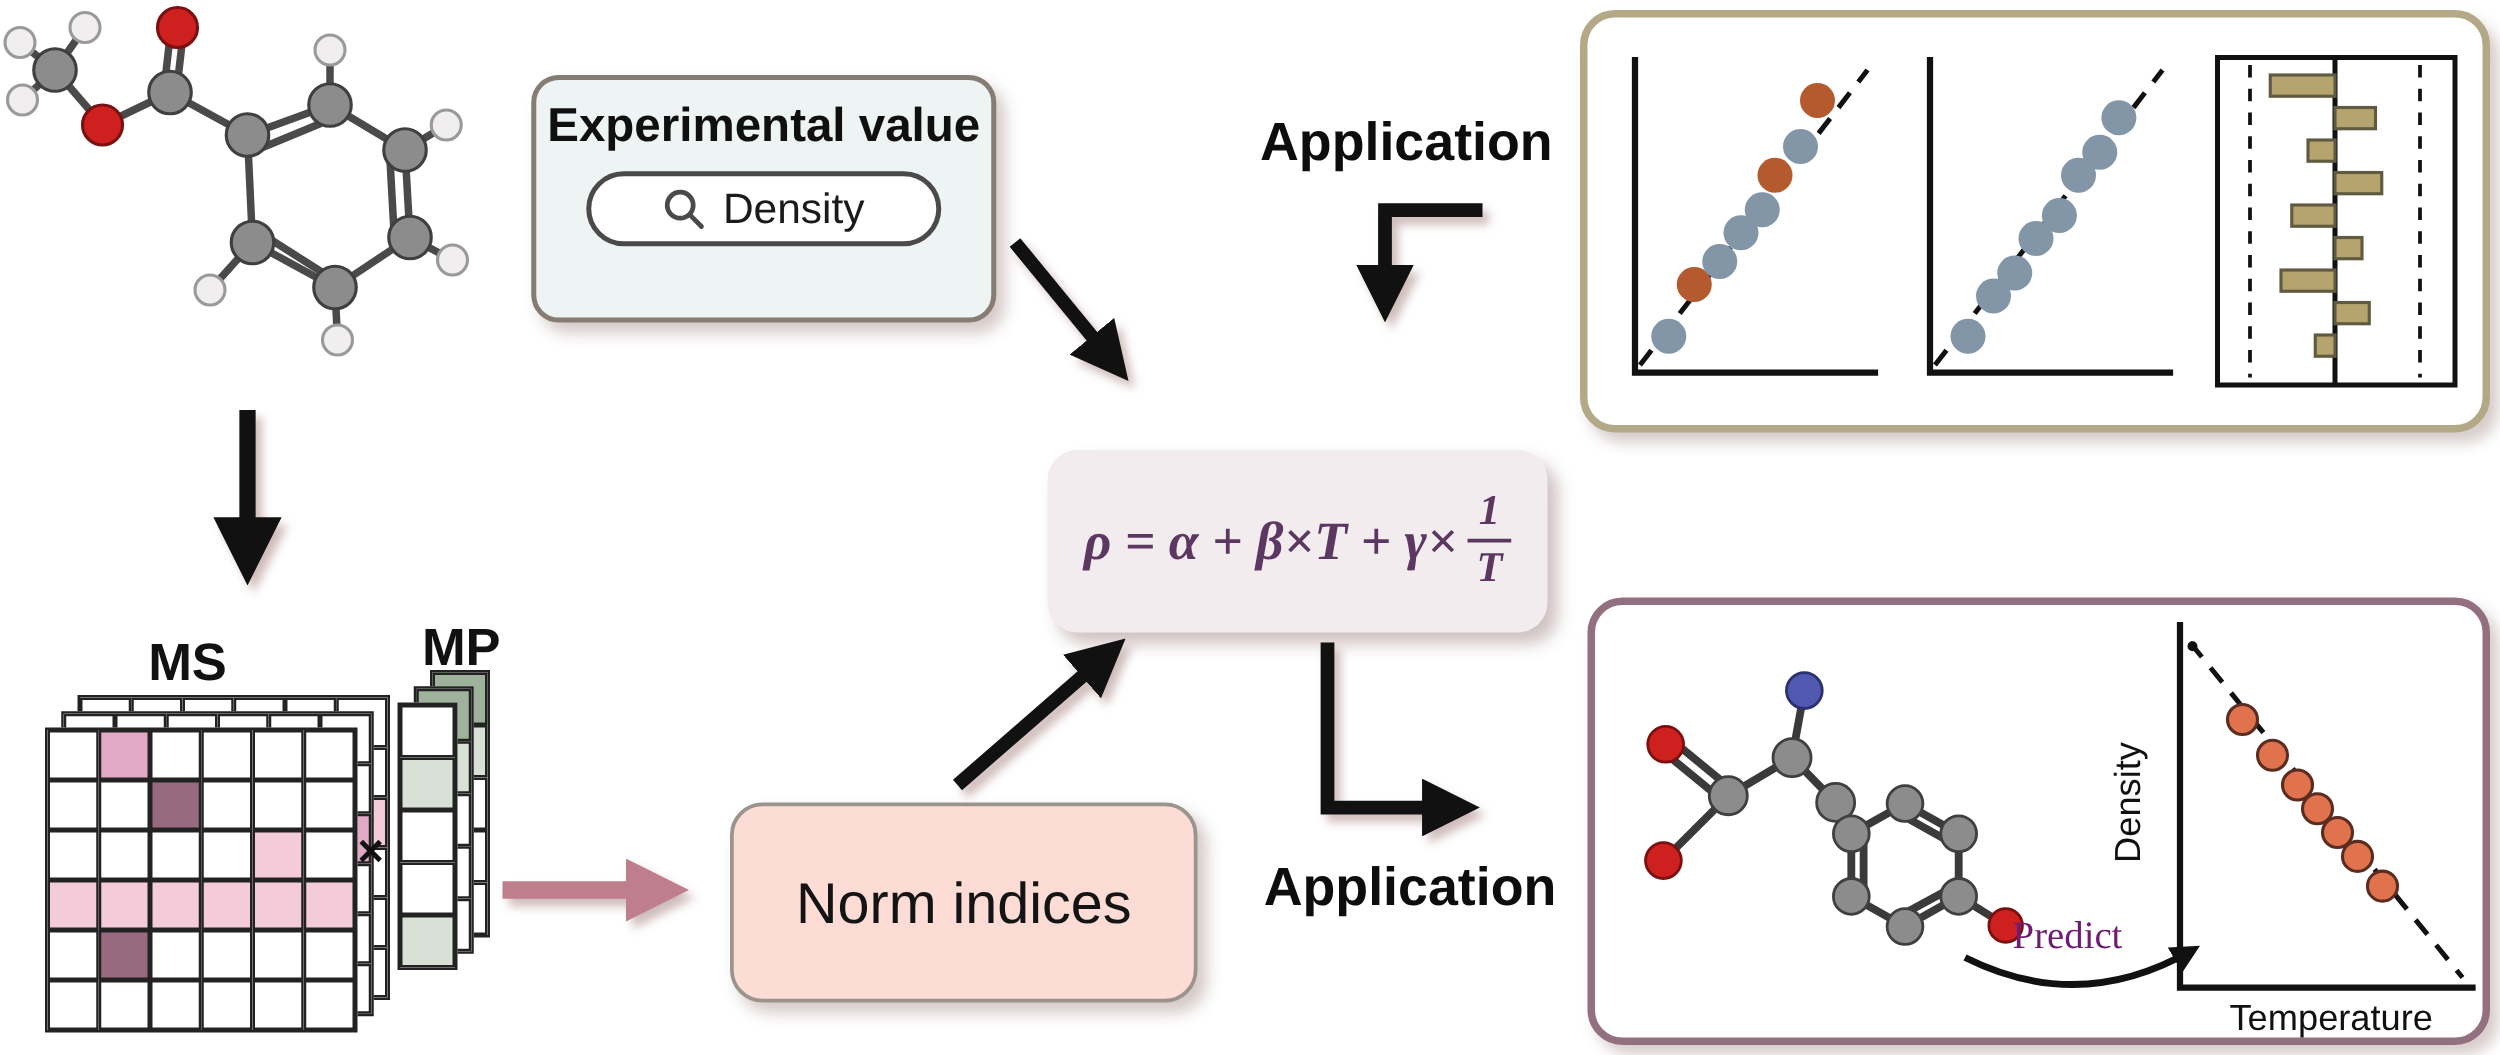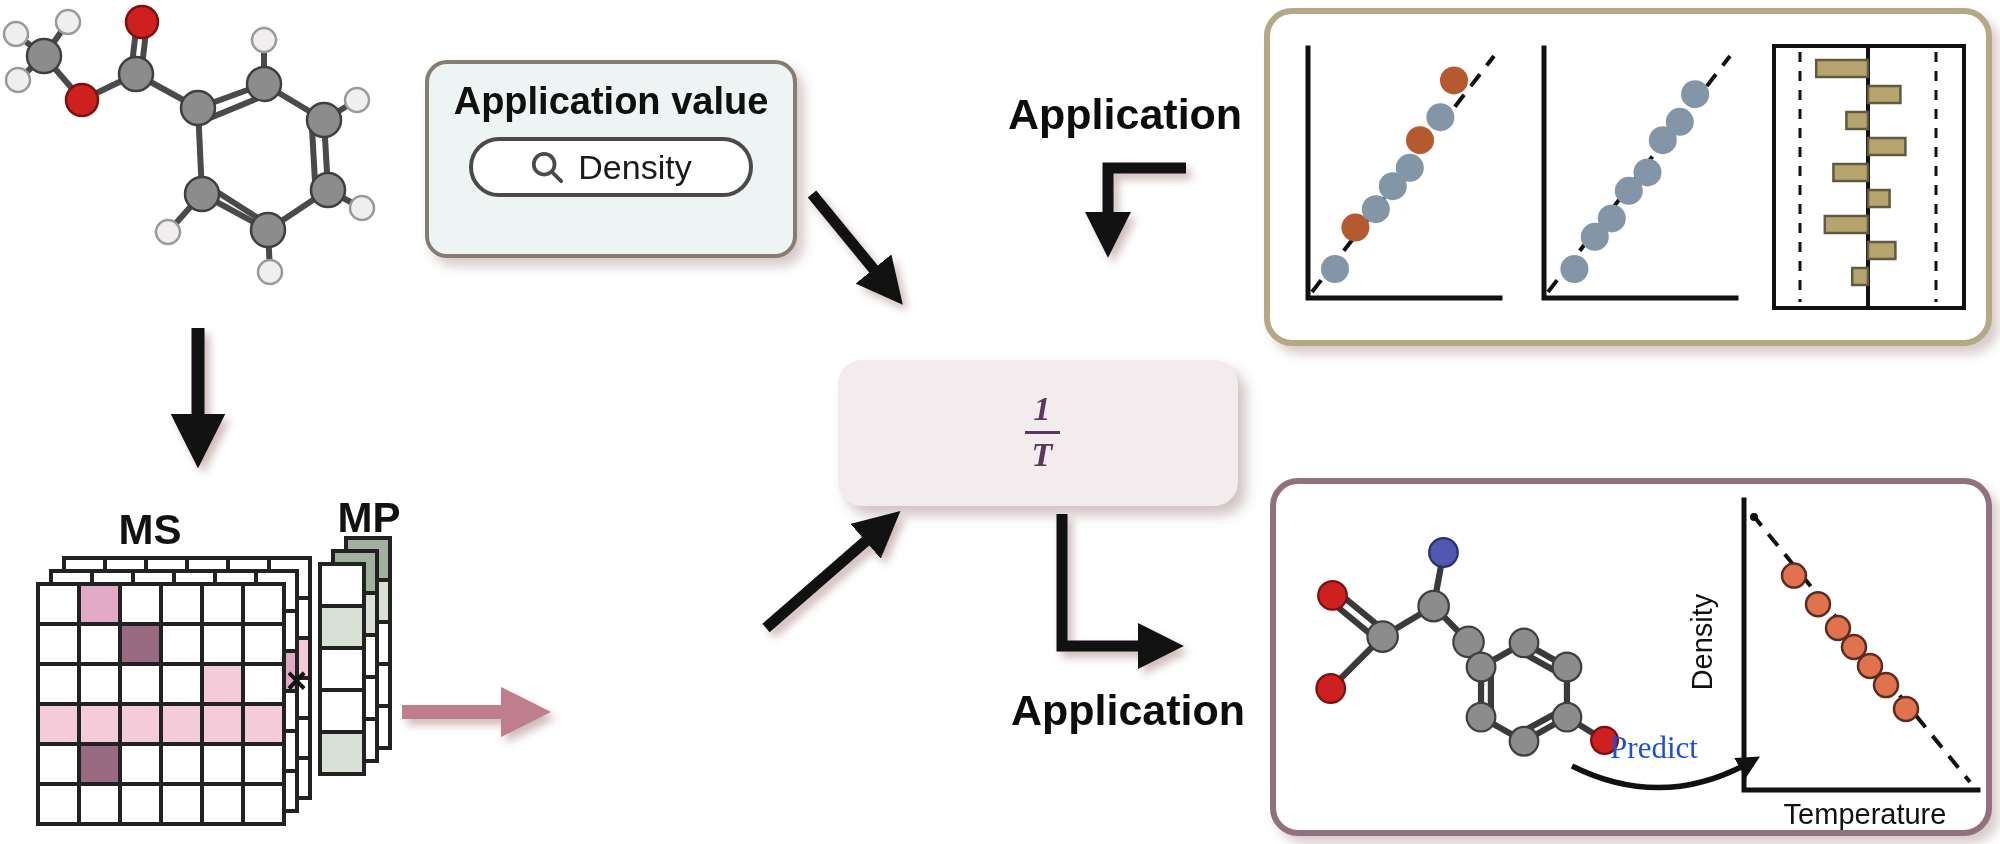--- a/index.html
+++ b/index.html
@@ -74,21 +74,21 @@
 
   
   .bond{stroke:#4a4a4a;stroke-width:6;stroke-linecap:round;}
   .bond2{stroke:#3a3a3a;stroke-width:7;stroke-linecap:round;}
   .atom-c{fill:var(--atom-carbon,#8c8c8c);stroke:#3f3f3f;stroke-width:2.5;}
   .atom-o{fill:var(--atom-oxygen,#cf2020);stroke:#7a1010;stroke-width:2.5;}
   .atom-n{fill:var(--atom-nitrogen,#5058b0);stroke:#2a3070;stroke-width:2.5;}
   .atom-h{fill:var(--atom-hydrogen,#f0eeee);stroke:#9a9a9a;stroke-width:2.5;}
 
   #predict-label{position:absolute;left:298px;top:246px;width:160px;text-align:center;
-      font-family:"Liberation Serif",serif;font-size:31px;color:#1d4ed8;}
+      font-family:"Liberation Serif",serif;font-size:31px;color:#701a75;}
   .curve-arrow{stroke:#111;stroke-width:5.5;fill:none;marker-end:url(#ah);}
 </style>
 </head>
 <body>
 
 <div id="canvas">
 
   <svg id="mol1" style="left:2px;top:4px;width:385px;height:305px;" viewBox="0 0 385 305">
     <g>
       <line class="bond" x1="42" y1="52" x2="14" y2="30"></line>
@@ -147,37 +147,41 @@
     </defs>
     <path class="arrow thick shadow" d="M198,328 L198,452"></path>
     <path class="arrow shadow" d="M812,194 L894,294"></path>
     <path class="arrow shadow" d="M766,628 L890,520"></path>
     <path class="arrow shadow" d="M1186,168 L1108,168 L1108,244"></path>
     <path class="arrow shadow" d="M1062,514 L1062,646 L1170,646"></path>
     <path class="arrow-pink shadow" d="M402,712 L536,712"></path>
   </svg>
 
   <div class="box" id="exp-box">
-    <div class="exp-title">Application value</div>
+    <div class="exp-title">Experimental value</div>
     <div class="chip">
       <svg class="search-icon" viewBox="0 0 36 36">
         <circle cx="15" cy="15" r="11" fill="none" stroke="#4a4a4a" stroke-width="4"></circle>
         <line x1="23" y1="23" x2="33" y2="33" stroke="#4a4a4a" stroke-width="4" stroke-linecap="round"></line>
       </svg>
       <span>Density</span>
     </div>
   </div>
 
   <div id="formula-box">
+    <span>ρ = α + β×T + γ×</span>
     <span class="frac">
       <span class="num">1</span>
       <span class="den">T</span>
     </span>
   </div>
 
+  <div class="box" id="norm-box">
+    <span>Norm indices</span>
+  </div>
 
   <div class="mtx-label" id="ms-label">MS</div>
   <div class="mtx-label" id="mp-label">MP</div>
   <div id="ms-matrix">
       <div class="matrix-layer" style="left: 26px; top: 0px; z-index: 1;">
         <div class="matrix-row">
           <div class="matrix-cell" style="width: 41px; height: 40px; background: rgb(255, 255, 255);"></div>
           <div class="matrix-cell" style="width: 41px; height: 40px; background: rgb(255, 255, 255);"></div>
           <div class="matrix-cell" style="width: 41px; height: 40px; background: rgb(255, 255, 255);"></div>
           <div class="matrix-cell" style="width: 41px; height: 40px; background: rgb(255, 255, 255);"></div>

